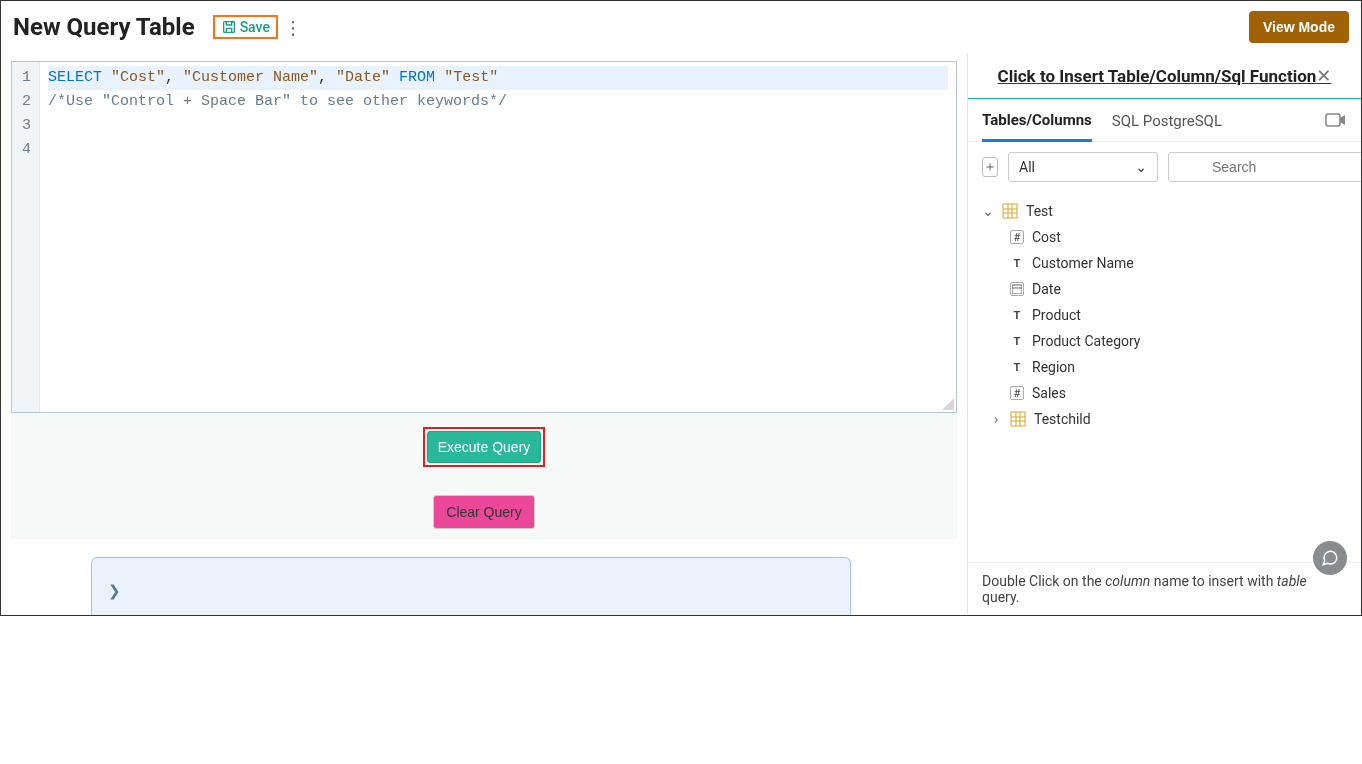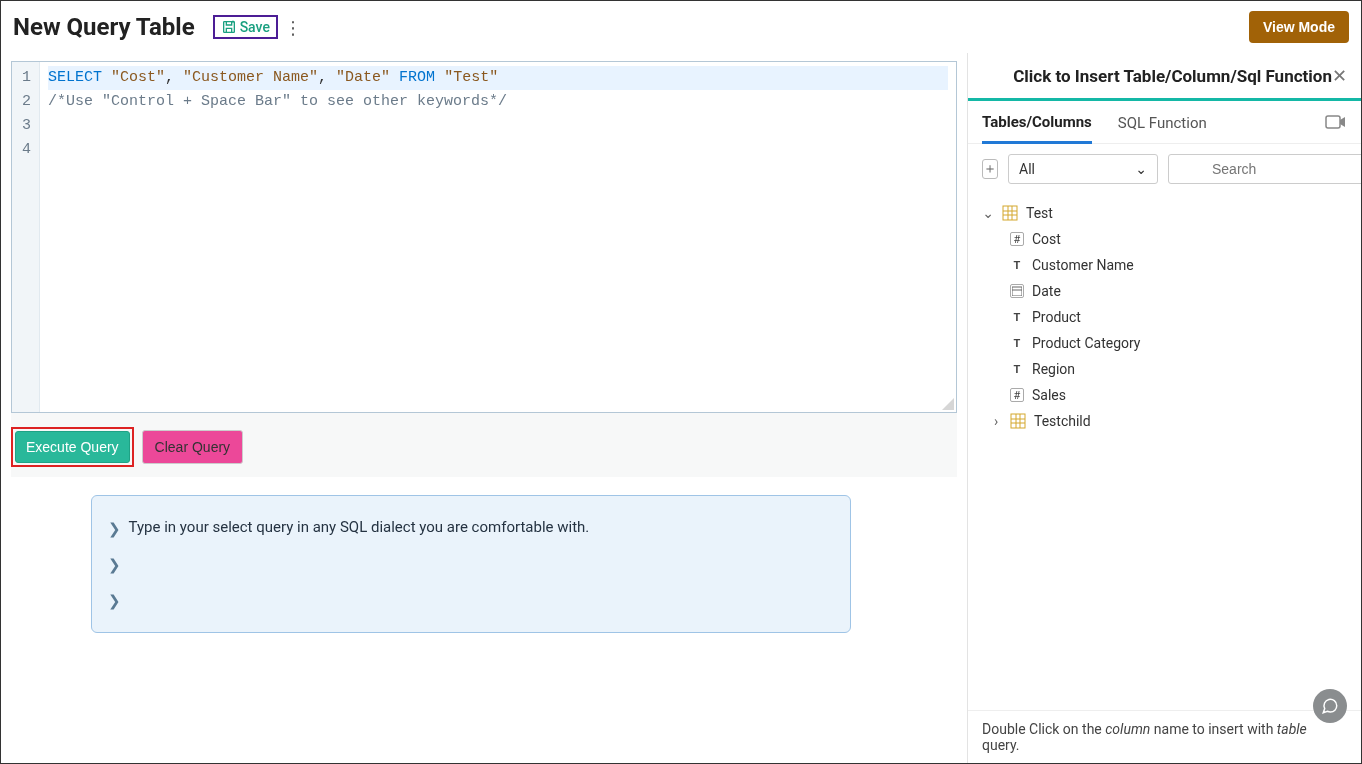--- a/index.html
+++ b/index.html
@@ -1,51 +1,51 @@
 <!DOCTYPE html>
 <html><head>
 <meta charset="utf-8">
 <style>
 * { box-sizing: border-box; margin: 0; padding: 0; }
 body { font-family: -apple-system, BlinkMacSystemFont, "Segoe UI", Roboto, "Helvetica Neue", Arial, sans-serif; font-size: 14px; color: #333; background: #fff; }
-.app { border: 1px solid #333; width: 1362px; height: 764px; display: flex; flex-direction: column; position: relative; }
+.app { border: 1px solid #333; width: 1362px; height: 616px; display: flex; flex-direction: column; position: relative; }
 .header { display: flex; align-items: center; padding: 10px 12px; border-bottom: 0; }
 .page-title { font-size: 24px; font-weight: 700; color: #222; margin-right: 18px; }
-.save-wrap { display: inline-flex; align-items: center; border: 2px solid #4c1d95; padding: 2px 6px; gap: 4px; }
+.save-wrap { display: inline-flex; align-items: center; border: 2px solid #f97316; padding: 2px 6px; gap: 4px; }
 .save-btn { display: inline-flex; align-items: center; color: #1aa080; font-size: 14px; font-weight: 500; cursor: pointer; gap: 3px; }
 .save-btn svg { width: 16px; height: 16px; }
 .kebab { margin-left: 6px; color: #555; font-size: 18px; cursor: pointer; }
 .spacer { flex: 1; }
 .view-mode-btn { background: #a16207; color: #fff; border: none; padding: 8px 14px; font-size: 14px; font-weight: 600; border-radius: 4px; cursor: pointer; }
 .body { flex: 1; display: flex; overflow: hidden; }
 .main { flex: 1; padding: 8px 10px; display: flex; flex-direction: column; overflow: auto; }
 .editor-wrap { border: 1px solid #b4c7d6; background: #fff; position: relative; }
 .editor { display: flex; font-family: "SFMono-Regular", Consolas, "Liberation Mono", Menlo, monospace; font-size: 15px; height: 350px; }
 .gutter { background: #f1f5f8; color: #6b7b8a; text-align: right; padding: 4px 8px 4px 6px; user-select: none; border-right: 1px solid #e1e9ef; min-width: 28px; }
 .gutter div { line-height: 24px; }
 .code { flex: 1; padding: 4px 8px; position: relative; }
 .code-line { line-height: 24px; white-space: pre; }
 .hl-line { background: #e8f3ff; }
 .kw { color: #0073cf; }
 .lit { color: #8a581f; }
 .cmt { color: #6b7b8a; }
 .resize-handle { position: absolute; right: 2px; bottom: 2px; width: 14px; height: 14px; }
 .resize-handle::before { content: ""; position: absolute; right: 0; bottom: 0; width: 0; height: 0; border-left: 12px solid transparent; border-bottom: 12px solid #bbb; opacity: .6; }
-.action-row { display: flex; gap: 8px; padding: 14px 0 10px 0; align-items: center; background: #f7f8f8; margin-top: 0; }
+.action-row { display: flex; gap: 28px; padding: 14px 0 10px 0; align-items: center; background: #f7f8f8; margin-top: 0; flex-direction: column; }
 .exec-wrap { border: 2px solid #d22; padding: 2px; display: inline-flex; }
 .exec-btn { background: #29b89a; color: #fff; border: 1px solid #1fa285; padding: 7px 10px; font-size: 14px; font-weight: 500; border-radius: 3px; cursor: pointer; }
 .clear-btn { background: #ec4899; color: #333; border: 1px solid #ccc; padding: 8px 12px; font-size: 14px; border-radius: 3px; cursor: pointer; }
 .hints { margin: 18px auto 0 80px; width: 760px; border: 1px solid #9fc4e6; background: #eaf3fb; border-radius: 6px; padding: 14px 12px; }
 .hint-row { display: flex; align-items: flex-start; gap: 8px; padding: 8px 4px; color: #253342; font-size: 15px; }
 .hint-row .chev { color: #5a7a93; margin-top: 2px; }
 .side { width: 394px; border-left: 1px solid #e3e3e3; display: flex; flex-direction: column; }
-.side-header { display: flex; align-items: center; justify-content: flex-end; padding: 12px 14px; border-bottom: 3px solid #14b8a6; }
+.side-header { display: flex; align-items: center; justify-content: center; padding: 12px 14px; border-bottom: 1px solid #14b8a6; text-decoration: underline; }
 .side-title { font-size: 17px; font-weight: 700; color: #222; }
 .close-x { color: #777; cursor: pointer; font-size: 18px; }
-.tabs-row { display: flex; align-items: center; padding: 0 14px; gap: 26px; border-bottom: 1px solid #eee; position: relative; }
+.tabs-row { display: flex; align-items: center; padding: 0 14px; gap: 20px; border-bottom: 1px solid #eee; position: relative; }
 .tab { padding: 12px 0 10px 0; font-size: 15px; color: #555; cursor: pointer; }
 .tab.active { color: #222; font-weight: 700; border-bottom: 3px solid #2179d6; margin-bottom: -1px; }
 .cam-icon { margin-left: auto; color: #888; padding: 10px 0; }
 .filter-row { display: flex; gap: 10px; align-items: center; padding: 10px 14px; }
 .plus-box { width: 20px; height: 20px; border: 1px solid #bbb; border-radius: 3px; display: flex; align-items: center; justify-content: center; color: #666; font-size: 14px; cursor: pointer; }
 .select-all { flex: 0 0 150px; border: 1px solid #ccc; border-radius: 3px; padding: 6px 10px; display: flex; align-items: center; justify-content: space-between; color: #333; cursor: pointer; background: #fff; }
 .search-box { flex: 1; border: 1px solid #ccc; border-radius: 3px; padding: 6px 10px; display: flex; align-items: center; gap: 6px; color: #888; background: #fff; }
 .search-box input { border: none; outline: none; flex: 1; font-size: 14px; background: transparent; margin-left: 33px; }
 .tree { padding: 6px 14px; flex: 1; overflow: auto; }
 .tree-item { display: flex; align-items: center; gap: 8px; padding: 5px 0; cursor: pointer; }
@@ -108,39 +108,38 @@
       <div class="action-row">
         <span class="exec-wrap">
           <button class="exec-btn">Execute Query</button>
         </span>
         <button class="clear-btn">Clear Query</button>
       </div>
 
       <div class="hints">
         <div class="hint-row">
           <span class="chev">❯</span>
-          <span>Type in your select query in any SQL dialect you are comfortable with.</span>
         </div>
         <div class="hint-row">
           <span class="chev">❯</span>
         </div>
         <div class="hint-row">
           <span class="chev">❯</span>
         </div>
       </div>
     </div>
 
     <div class="side">
       <div class="side-header">
         <div class="side-title">Click to Insert Table/Column/Sql Function</div>
         <div class="close-x">✕</div>
       </div>
       <div class="tabs-row">
         <div class="tab active">Tables/Columns</div>
-        <div class="tab">SQL Function</div>
+        <div class="tab">SQL PostgreSQL</div>
         <div class="cam-icon">
           <svg width="22" height="16" viewBox="0 0 22 16" fill="none" stroke="#888" stroke-width="1.5">
               <rect x="1" y="2" width="14" height="12" rx="2"></rect>
               <path d="M15 6l5-3v10l-5-3z" fill="#888" stroke="none"></path>
             </svg>
         </div>
       </div>
       <div class="filter-row">
         <div class="plus-box">＋</div>
         <div class="select-all">

